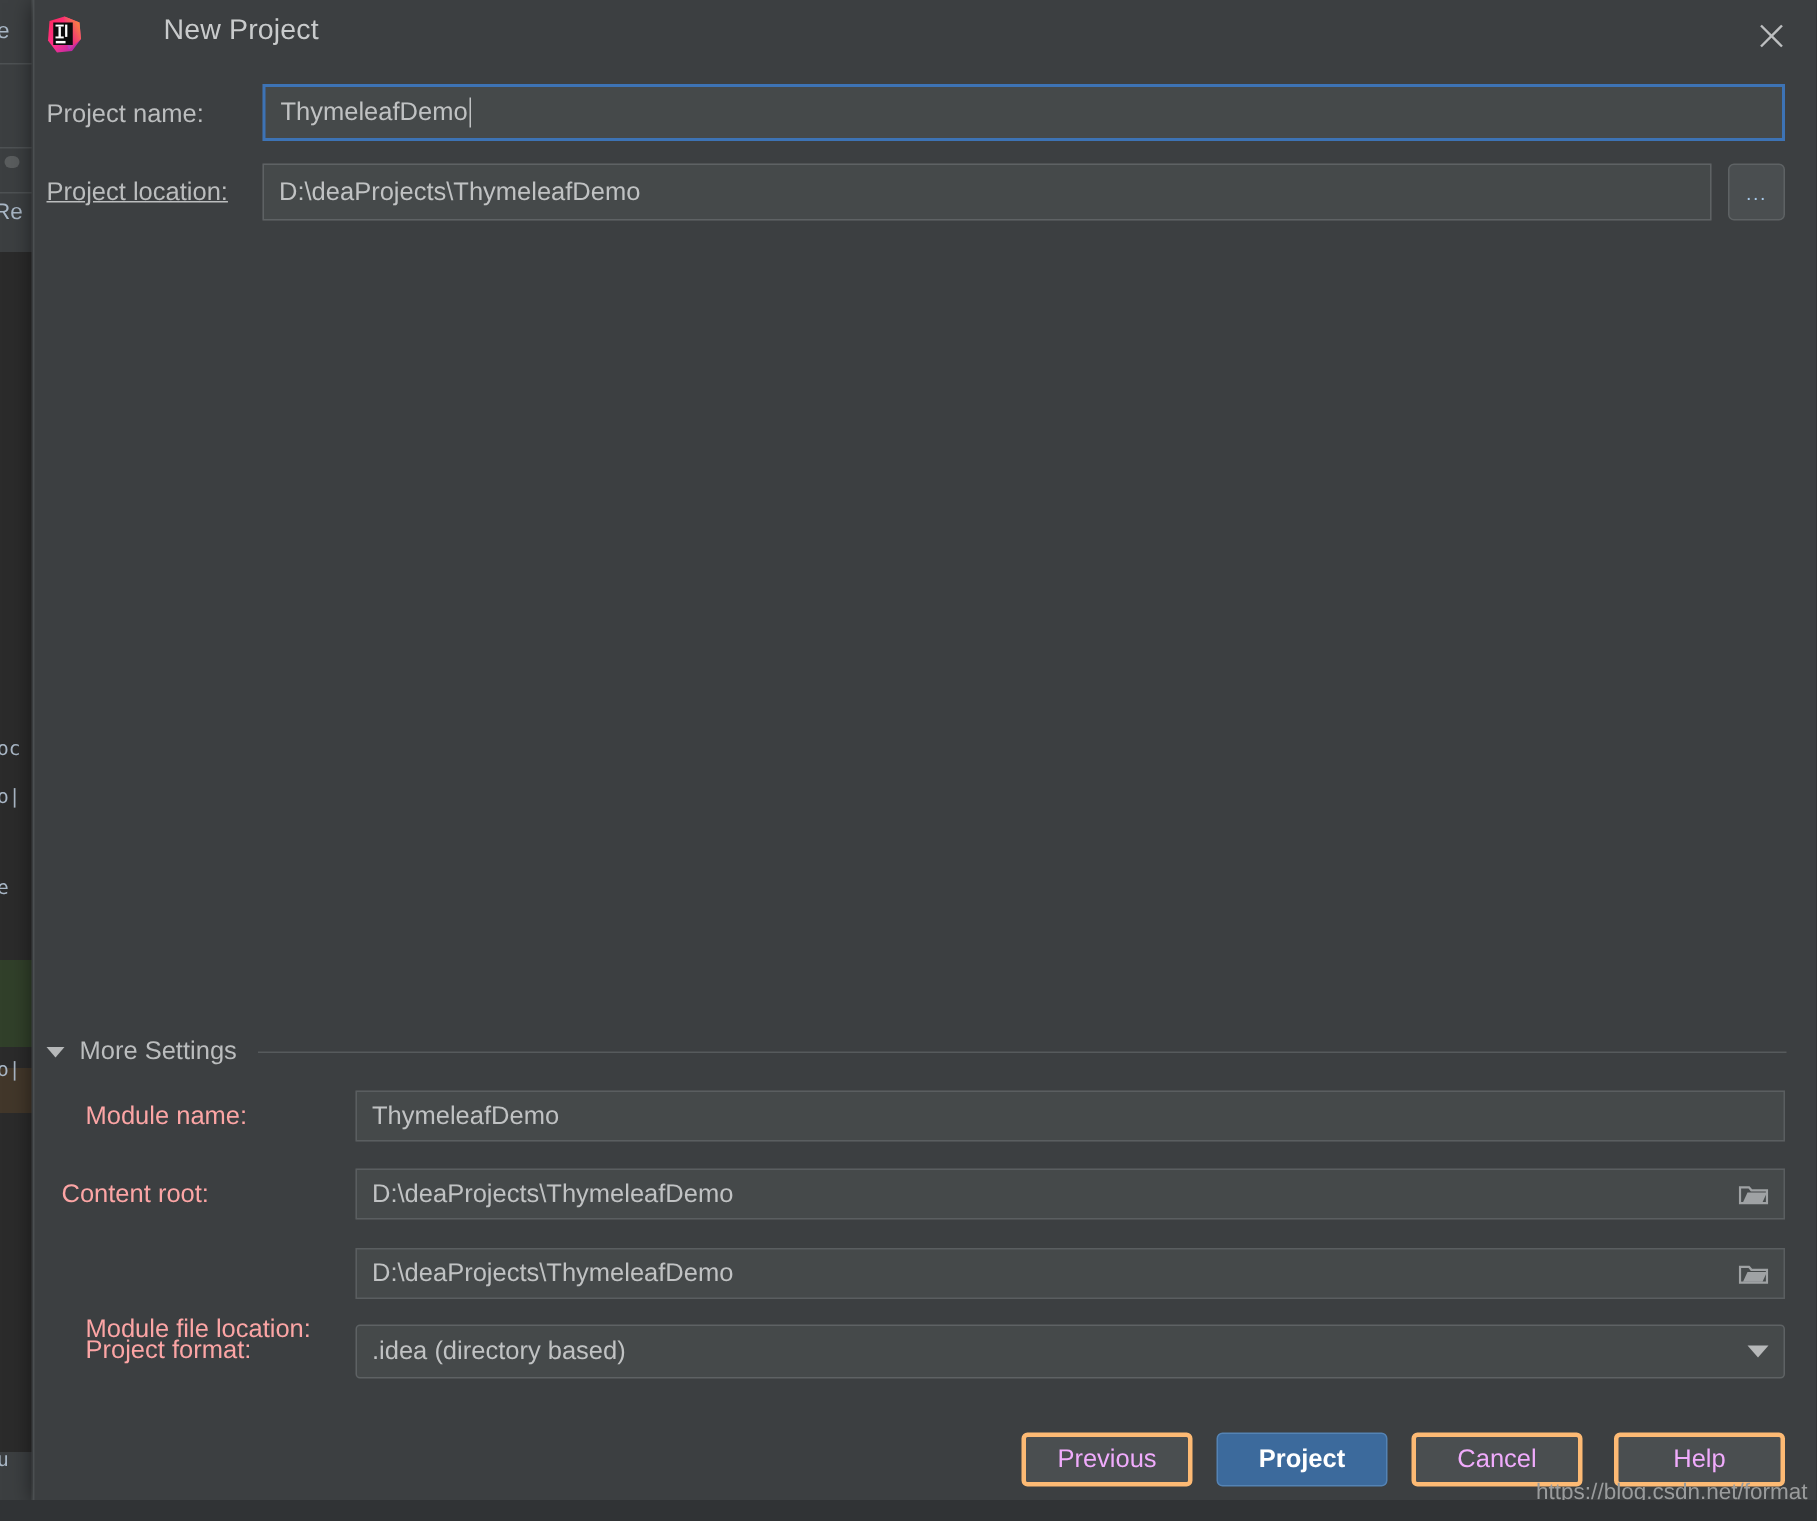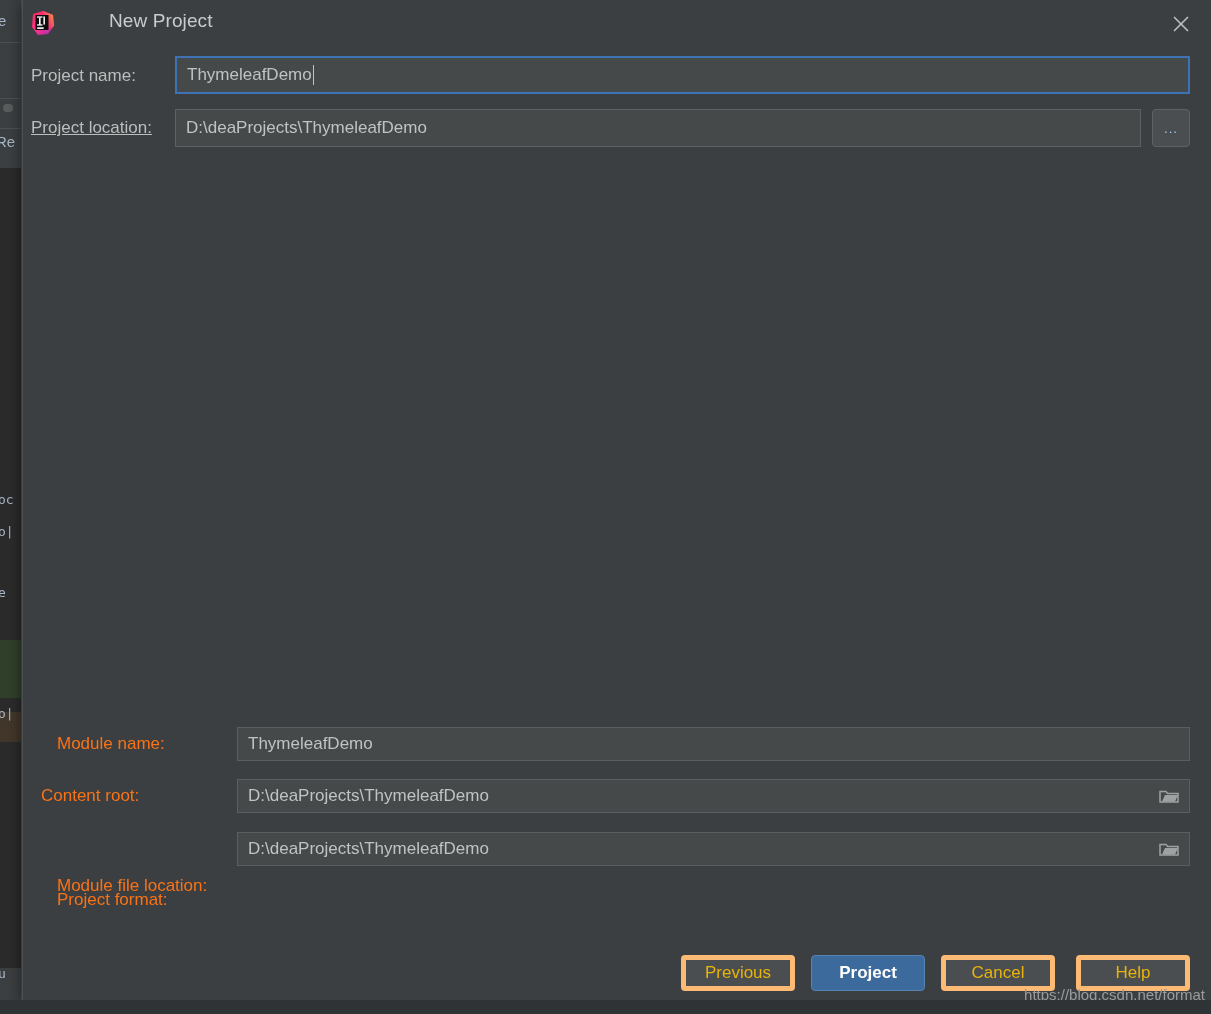--- a/index.html
+++ b/index.html
@@ -168,21 +168,21 @@
   #ms-rule {
     flex: 1;
     height: 1px;
     background: #565a5c;
     margin-left: 14px;
   }
 
   .ms-label {
     position: absolute;
     font-size: 17px;
-    color: #f97316;
+    color: #fca5a5;
     white-space: nowrap;
   }
   .ms-field {
     position: absolute;
     left: 214px;
     width: 953px; height: 34px;
     background: #45494a;
     border: 1px solid #5a5e60;
     color: #c0c2c3;
     font-size: 17px;
@@ -220,23 +220,23 @@
     border-left: 7px solid transparent;
     border-right: 7px solid transparent;
     border-top: 8px solid #b6b8b9;
   }
 
   
   .btn {
     position: absolute;
     height: 36px;
     background: #4a4e50;
-    border: 5px solid #fdba74;
+    border: 3px solid #fdba74;
     border-radius: 4px;
-    color: #eab308;
+    color: #f0abfc;
     font-size: 17px;
     font-family: "Liberation Sans", sans-serif;
     display: flex; align-items: center; justify-content: center;
     cursor: pointer;
   }
   .btn.primary {
     background: #3c6a9c;
     border: 1px solid #5483b4;
     color: #ffffff;
     font-weight: bold;
@@ -325,20 +325,25 @@
   </div>
 
   <span class="lbl" id="pl-label">Project location:</span>
   <div class="field" id="pl-field">
     <span>D:\deaProjects\ThymeleafDemo</span>
   </div>
   <div id="pl-browse">
     <span class="dots">...</span>
   </div>
 
+  <div id="more-settings-header">
+    <span id="ms-arrow"></span>
+    <span id="ms-title">More Settings</span>
+    <span id="ms-rule"></span>
+  </div>
 
   <span class="ms-label" id="mn-label">Module name:</span>
   <div class="ms-field" id="mn-field">
     <span>ThymeleafDemo</span>
   </div>
 
   <span class="ms-label" id="cr-label">Content root:</span>
   <div class="ms-field" id="cr-field">
     <span>D:\deaProjects\ThymeleafDemo</span>
     <span class="ms-icon">
@@ -354,20 +359,24 @@
     <span>D:\deaProjects\ThymeleafDemo</span>
     <span class="ms-icon">
       <svg width="20" height="16" viewBox="0 0 20 16">
         <path d="M1 3.5 h6 l1.6 2 H19 v8.5 H1 Z" fill="none" stroke="#9fa2a4" stroke-width="1.5"></path>
         <path d="M3 13.5 L6 7 H19 L16 13.5 Z" fill="#9fa2a4"></path>
       </svg>
     </span>
   </div>
 
   <span class="ms-label" id="pf-label">Project format:</span>
+  <div id="pf-combo">
+    <span>.idea (directory based)</span>
+    <span id="pf-arrow"></span>
+  </div>
 
   <div class="btn" id="btn-previous">Previous</div>
   <div class="btn primary" id="btn-finish">Project</div>
   <div class="btn" id="btn-cancel">Cancel</div>
   <div class="btn" id="btn-help">Help</div>
 
   <span id="watermark">https://blog.csdn.net/format</span>
 </div>
 
 <div id="footer-shadow"></div>

